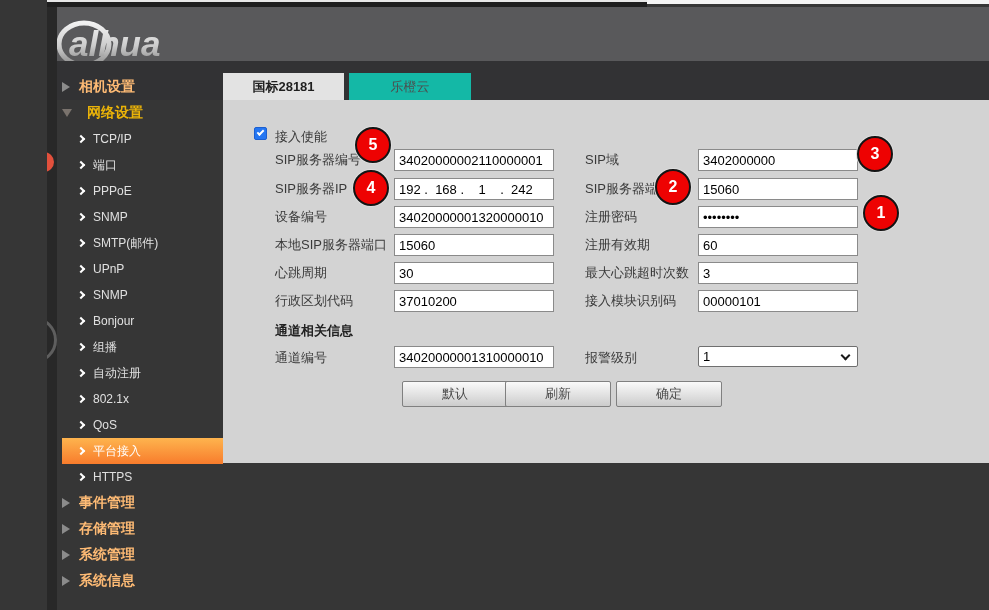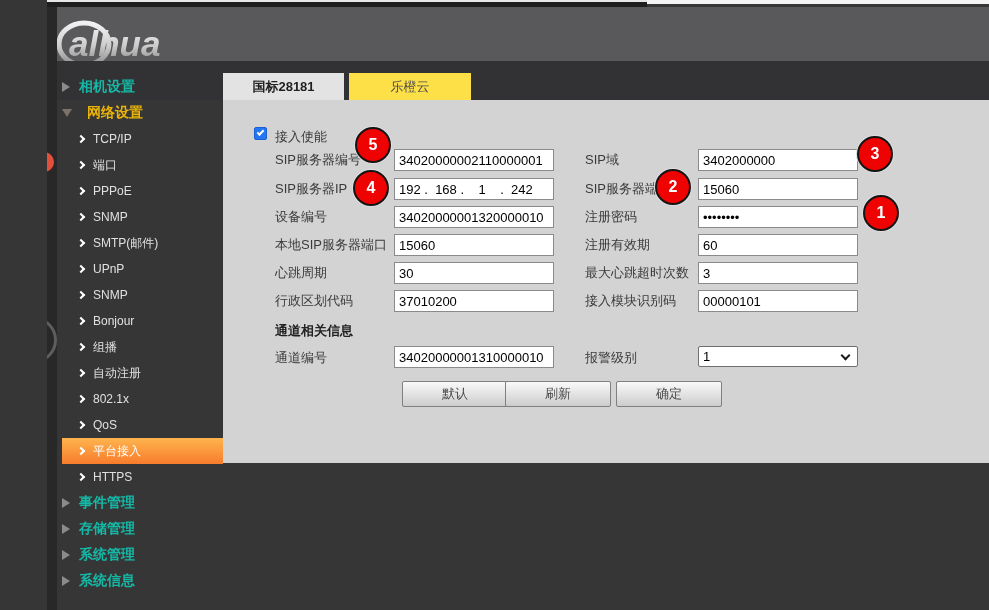--- a/index.html
+++ b/index.html
@@ -14,34 +14,34 @@
   
   .header{position:absolute;left:0;top:7px;width:989px;height:54px;background:#59595b;}
   .tabband{position:absolute;left:0;top:61px;width:989px;height:39px;background:#323234;}
   .logo{position:absolute;left:10px;top:12px;}
 
   
   .edge-strip{position:absolute;left:0;top:7px;width:10px;height:603px;background:#282828;}
   .edge-red{position:absolute;left:-13px;top:152px;width:20px;height:20px;border-radius:50%;background:#e2503c;}
   .edge-ring{position:absolute;left:-36px;top:317px;width:46px;height:46px;border-radius:50%;border:3px solid #5e5e5e;background:transparent;}
 
-  .sb-group{position:absolute;left:15px;width:160px;height:26px;display:flex;align-items:center;color:#14b8a6;font-size:14px;font-weight:bold;cursor:pointer;}
+  .sb-group{position:absolute;left:15px;width:160px;height:26px;display:flex;align-items:center;color:#fdba74;font-size:14px;font-weight:bold;cursor:pointer;}
   .sb-group .tri-right{width:0;height:0;border-left:8px solid #8b8b8b;border-top:5px solid transparent;border-bottom:5px solid transparent;margin-right:9px;}
   .sb-group .tri-down{width:0;height:0;border-top:8px solid #7a736d;border-left:5px solid transparent;border-right:5px solid transparent;margin-right:7px;}
   .sb-group.dim{color:#eab308;gap:8px;}
 
   .sb-item{position:absolute;left:15px;width:161px;height:26px;display:flex;align-items:center;color:#e0e0e0;font-size:12px;cursor:pointer;}
   .sb-item .chev{width:6px;height:6px;border-top:2px solid #fff;border-right:2px solid #fff;transform:rotate(45deg);margin-left:16px;margin-right:9px;flex:none;}
   .sb-item.active{background:linear-gradient(#feb44e,#f87c2c);color:#ffffff;}
 
   
   .panel{position:absolute;left:176px;top:100px;width:813px;height:363px;background:#d3d3d3;}
   .tab{position:absolute;top:73px;height:27px;display:flex;align-items:center;justify-content:center;font-size:13px;cursor:pointer;}
   .tab.active{left:176px;width:121px;background:#e3e3e3;color:#1f1f1f;font-weight:bold;}
-  .tab.inactive{left:302px;width:122px;background:#fde047;color:#4d4d4d;}
+  .tab.inactive{left:302px;width:122px;background:#14b8a6;color:#4d4d4d;}
 
   .checkbox{position:absolute;left:207px;top:127px;width:13px;height:13px;background:#2476f2;border:1px solid #1c5fd0;border-radius:2px;cursor:pointer;}
   .checkbox .tick{position:absolute;left:2px;top:2px;width:7px;height:4px;border-left:2px solid #fff;border-bottom:2px solid #fff;transform:rotate(-45deg);}
   .flabel{position:absolute;height:16px;line-height:16px;font-size:13px;color:#3a3a3a;white-space:nowrap;}
   .fin{position:absolute;width:160px;height:22px;border:1px solid #8a8a8a;background:#fff;color:#000;font-size:13px;padding:0 4px;outline:none;}
   .col1{left:347px;}
   .col2{left:651px;}
   .lcol1{left:228px;}
   .lcol2{left:538px;}
   .section-h{position:absolute;left:228px;top:322px;font-size:13px;font-weight:bold;color:#222;}

